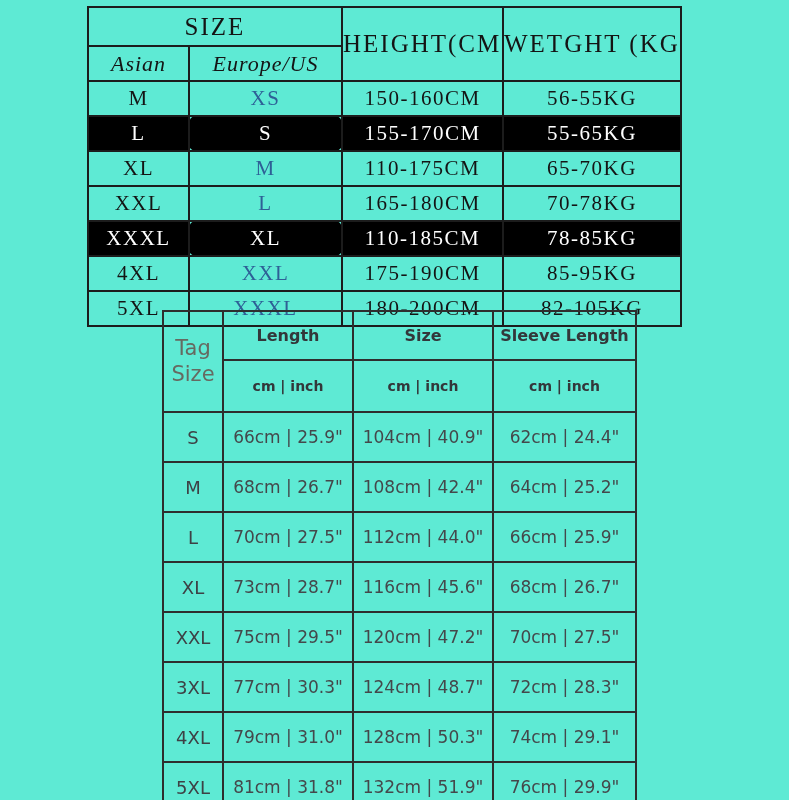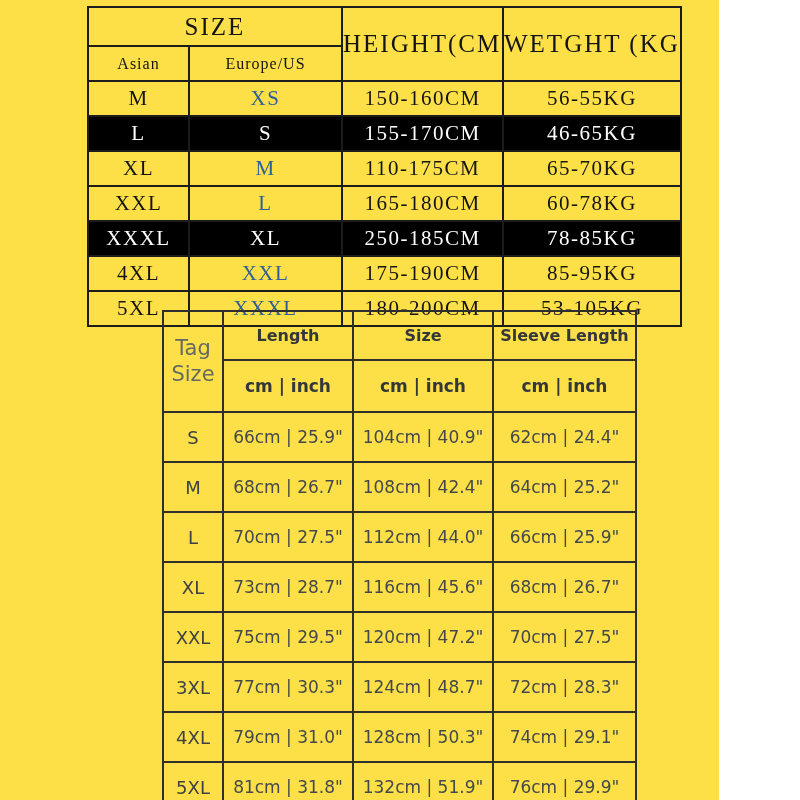--- a/index.html
+++ b/index.html
@@ -1,61 +1,61 @@
 <!DOCTYPE html>
 <html><head>
 <meta charset="utf-8">
 <style>
   html,body{margin:0;padding:0;background:#ffffff;}
   .canvas{
     position:relative;
-    width:719px;height:800px;
-    background:#fde047;
+    width:789px;height:800px;
+    background:#5eead4;
     overflow:hidden;
     font-family:"Liberation Sans",sans-serif;
   }
 
   
   table.size-table{
     position:absolute;left:87px;top:6px;
     width:593px;
     border-collapse:collapse;table-layout:fixed;
     font-family:"Liberation Serif","DejaVu Serif",serif;
     color:#141414;text-align:center;
   }
   table.size-table th,
   table.size-table td{
     border:2px solid #1c1c1c;
     padding:0;overflow:hidden;white-space:nowrap;
     font-weight:normal;
   }
   .size-table .hdr1 th{height:37px;font-size:25px;letter-spacing:2px;}
-  .size-table .hdr2 th{height:33px;font-size:16px;letter-spacing:1px;}
+  .size-table .hdr2 th{height:33px;font-size:22px;letter-spacing:1px;font-style:italic;}
   .size-table td{height:33px;font-size:21px;letter-spacing:1.5px;}
   .size-table .span-head{font-size:23px;letter-spacing:1.5px;}
-  .size-table .euro{color:#2e6096;}
+  .size-table .euro{color:#2e6096;border-radius:7px;}
   .size-table tr.hl{background:#000000;}
   .size-table tr.hl td{color:#ffffff;}
   .size-table tr.hl td.euro{color:#ffffff;}
 
   
   table.measure-table{
     position:absolute;left:162px;top:310px;
     width:473px;
     border-collapse:collapse;table-layout:fixed;
     font-family:"DejaVu Sans","Liberation Sans",sans-serif;
     color:#44484b;text-align:center;
   }
   table.measure-table th,
   table.measure-table td{
     border:2px solid #2e2e2e;
     padding:0;overflow:hidden;white-space:nowrap;
   }
   .measure-table .mhdr th{height:47px;font-size:16px;font-weight:bold;color:#33373a;}
-  .measure-table .units th{height:50px;font-size:17px;font-weight:bold;color:#33373a;}
+  .measure-table .units th{height:50px;font-size:14px;font-weight:bold;color:#33373a;}
   .measure-table th.tag-size{
     font-size:21px;font-weight:normal;color:#666a61;
     line-height:1.2;white-space:normal;
   }
   .measure-table td{height:48px;font-size:17px;}
   .measure-table td.tag{font-size:18px;color:#3d4145;}
 </style>
 </head>
 <body>
 
@@ -81,51 +81,51 @@
       <tr>
         <td>M</td>
         <td class="euro">XS</td>
         <td>150-160CM</td>
         <td>56-55KG</td>
       </tr>
       <tr class="hl">
         <td>L</td>
         <td class="euro">S</td>
         <td>155-170CM</td>
-        <td>46-65KG</td>
+        <td>55-65KG</td>
       </tr>
       <tr>
         <td>XL</td>
         <td class="euro">M</td>
         <td>110-175CM</td>
         <td>65-70KG</td>
       </tr>
       <tr>
         <td>XXL</td>
         <td class="euro">L</td>
         <td>165-180CM</td>
-        <td>60-78KG</td>
+        <td>70-78KG</td>
       </tr>
       <tr class="hl">
         <td>XXXL</td>
         <td class="euro">XL</td>
-        <td>250-185CM</td>
+        <td>110-185CM</td>
         <td>78-85KG</td>
       </tr>
       <tr>
         <td>4XL</td>
         <td class="euro">XXL</td>
         <td>175-190CM</td>
         <td>85-95KG</td>
       </tr>
       <tr>
         <td>5XL</td>
         <td class="euro">XXXL</td>
         <td>180-200CM</td>
-        <td>53-105KG</td>
+        <td>82-105KG</td>
       </tr>
     </tbody>
   </table>
 
   <table class="measure-table">
     <colgroup>
       <col style="width:60px">
         <col style="width:130px">
         <col style="width:140px">
         <col style="width:143px">

